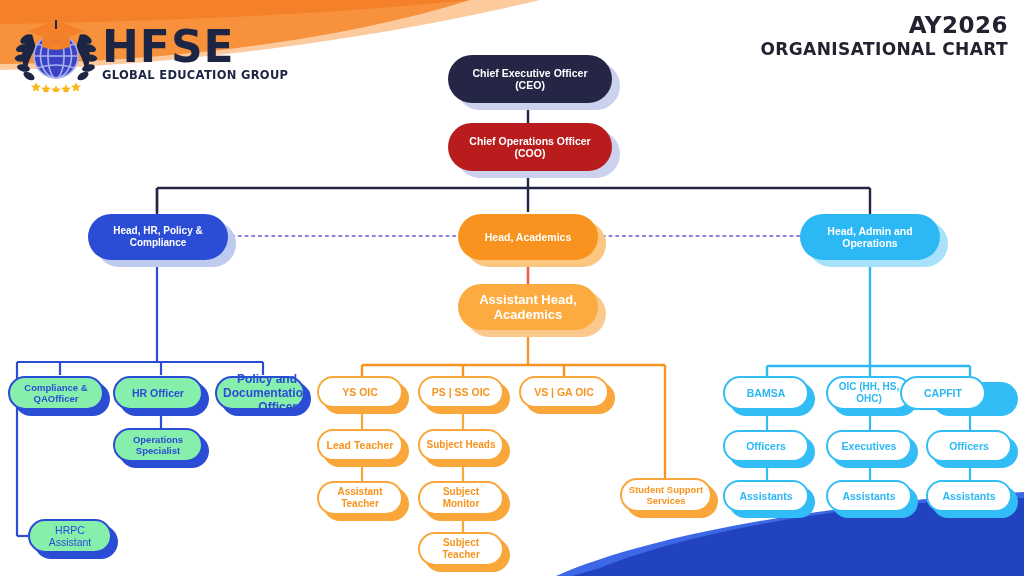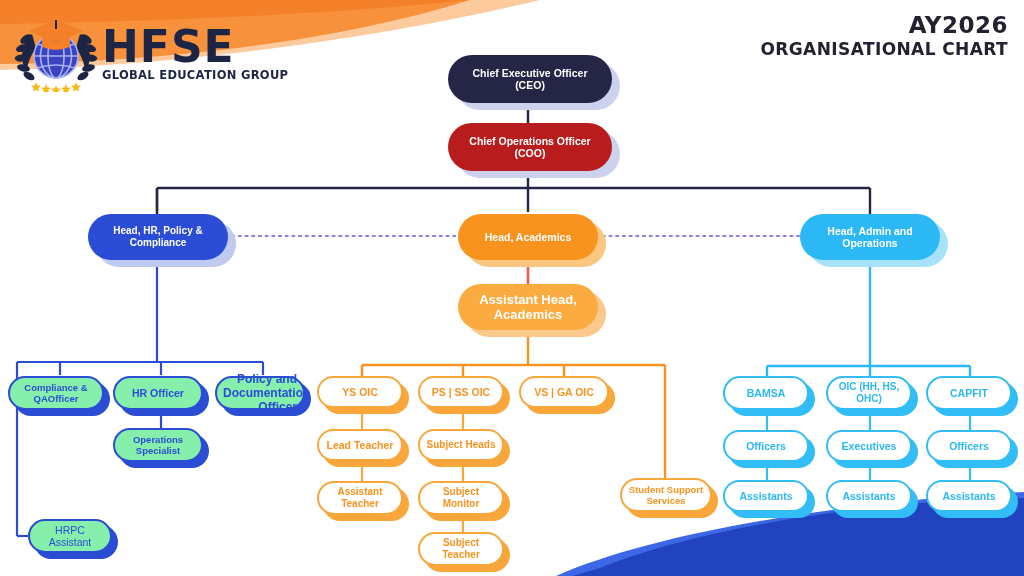--- a/index.html
+++ b/index.html
@@ -390,21 +390,21 @@
 
   <div class="shadow s-out-cyan" style="left:832px; top:382px; width:86px; height:34px;"></div>
   <div class="node n-out-cyan" style="left:826px; top:376px; width:86px; height:34px; font-size:10px;">
     <span class="lbl">
       <span>OIC (HH, HS,</span><br>
       <span>OHC)</span>
     </span>
   </div>
 
   <div class="shadow s-out-cyan" style="left:932px; top:382px; width:86px; height:34px;"></div>
-  <div class="node n-out-cyan" style="left:926px; top:376px; width:86px; height:34px; font-size:10.5px;">
+  <div class="node n-out-cyan" style="left:900px; top:376px; width:86px; height:34px; font-size:10.5px;">
     <span class="lbl">CAPFIT</span>
   </div>
 
   <div class="shadow s-out-cyan" style="left:729px; top:436px; width:86px; height:32px;"></div>
   <div class="node n-out-cyan" style="left:723px; top:430px; width:86px; height:32px; font-size:10.5px;">
     <span class="lbl">Officers</span>
   </div>
 
   <div class="shadow s-out-cyan" style="left:832px; top:436px; width:86px; height:32px;"></div>
   <div class="node n-out-cyan" style="left:826px; top:430px; width:86px; height:32px; font-size:10.5px;">

